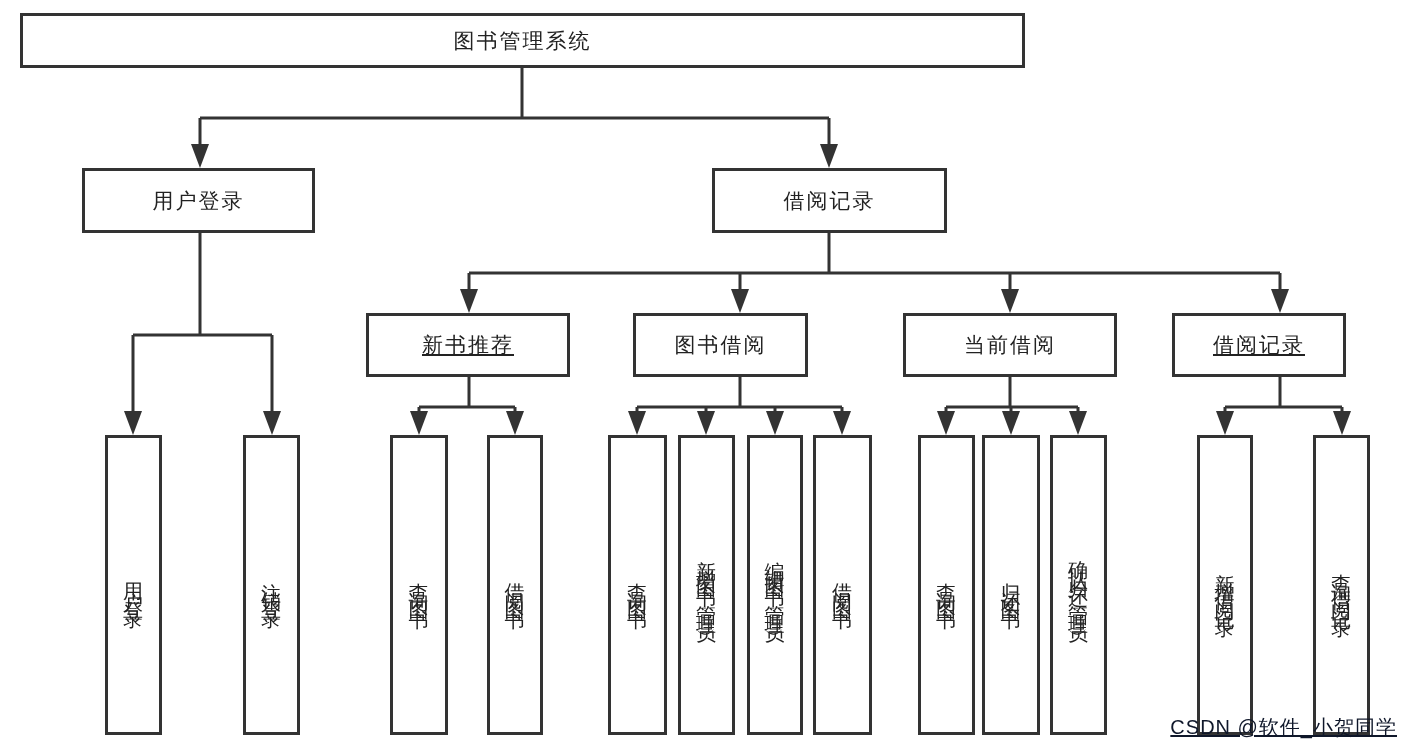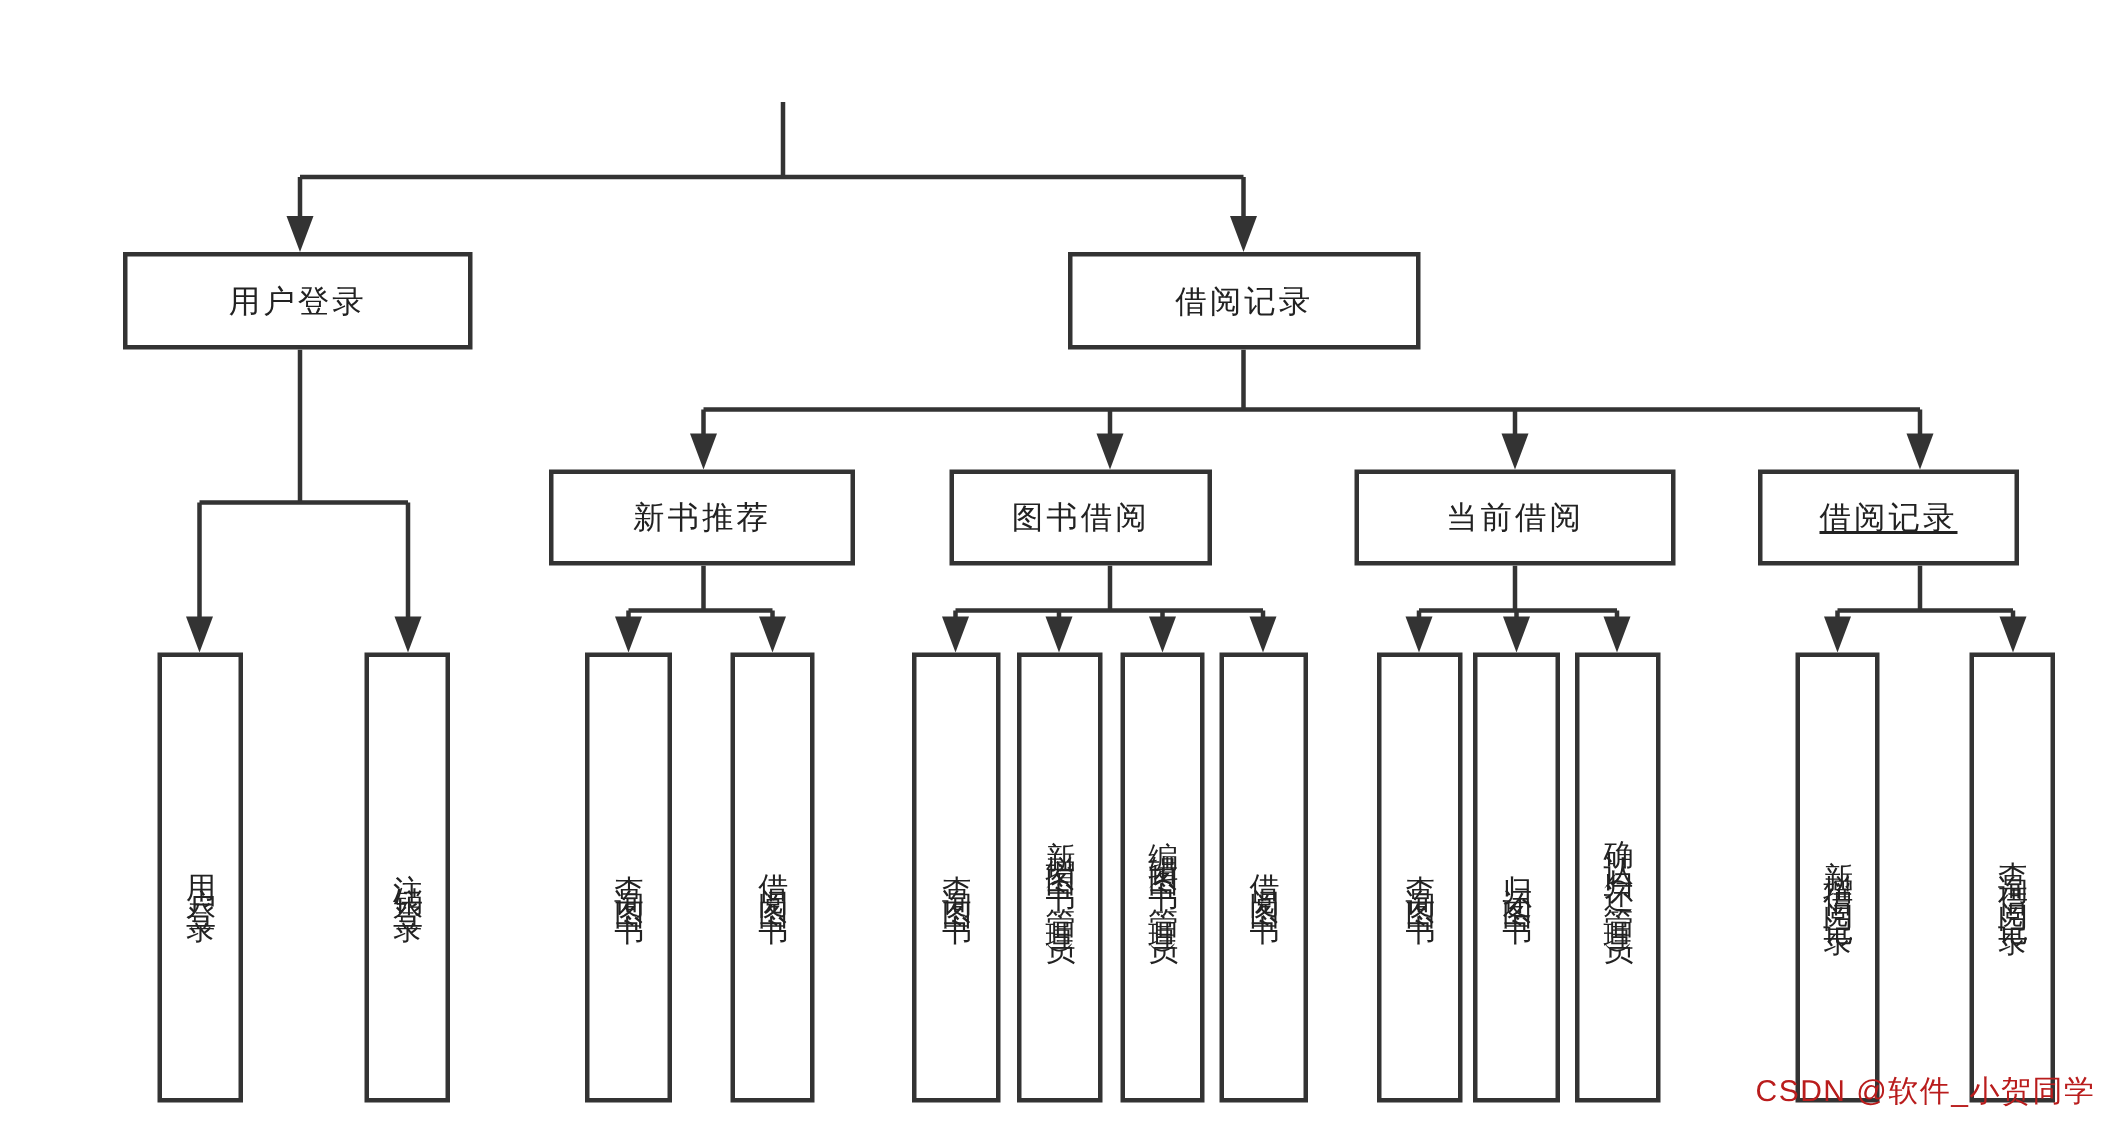--- a/index.html
+++ b/index.html
@@ -36,22 +36,23 @@
     letter-spacing: 9px;
     line-height: 1;
     white-space: nowrap;
   }
   .watermark {
     position: absolute;
     right: 8px;
     bottom: 6px;
     font-size: 20px;
     letter-spacing: 1px;
-    color: #b91c1c;
+    color: #0f172a;
     z-index: 5;
+    text-decoration: underline;
   }
 </style>
 </head>
 <body>
 
 <div class="stage">
 
   <svg class="connectors" viewBox="0 0 1405 747" xmlns="http://www.w3.org/2000/svg">
     <path d="M522 68 V118 M200 118 H829 M200 118 V146 M829 118 V146
              M829 233 V273 M469 273 H1280 M469 273 V291 M740 273 V291 M1010 273 V291 M1280 273 V291
@@ -62,29 +63,32 @@
              M1280 377 V407 M1225 407 H1342 M1225 407 V413 M1342 407 V413" fill="none" stroke="#333333" stroke-width="3"></path>
     <path d="M191 144 H209 L200 168 Z M820 144 H838 L829 168 Z
              M460 289 H478 L469 313 Z M731 289 H749 L740 313 Z M1001 289 H1019 L1010 313 Z M1271 289 H1289 L1280 313 Z
              M124 411 H142 L133 435 Z M263 411 H281 L272 435 Z
              M410 411 H428 L419 435 Z M506 411 H524 L515 435 Z
              M628 411 H646 L637 435 Z M697 411 H715 L706 435 Z M766 411 H784 L775 435 Z M833 411 H851 L842 435 Z
              M937 411 H955 L946 435 Z M1002 411 H1020 L1011 435 Z M1069 411 H1087 L1078 435 Z
              M1216 411 H1234 L1225 435 Z M1333 411 H1351 L1342 435 Z" fill="#333333" stroke="none"></path>
   </svg>
 
+  <div class="box hbox" style="left:20px; top:13px; width:1005px; height:55px;">
+    <span>图书管理系统</span>
+  </div>
 
   <div class="box hbox" style="left:82px; top:168px; width:233px; height:65px;">
     <span>用户登录</span>
   </div>
   <div class="box hbox" style="left:712px; top:168px; width:235px; height:65px;">
     <span>借阅记录</span>
   </div>
 
-  <div class="box hbox" style="left:366px; top:313px; width:204px; height:64px;">
+  <div class="box hbox" style="left:366px; top:313px; width:204px; height:64px;text-decoration:underline;">
     <span>新书推荐</span>
   </div>
   <div class="box hbox" style="left:633px; top:313px; width:175px; height:64px;">
     <span>图书借阅</span>
   </div>
   <div class="box hbox" style="left:903px; top:313px; width:214px; height:64px;">
     <span>当前借阅</span>
   </div>
   <div class="box hbox" style="left:1172px; top:313px; width:174px; height:64px;text-decoration:underline;">
     <span>借阅记录</span>

